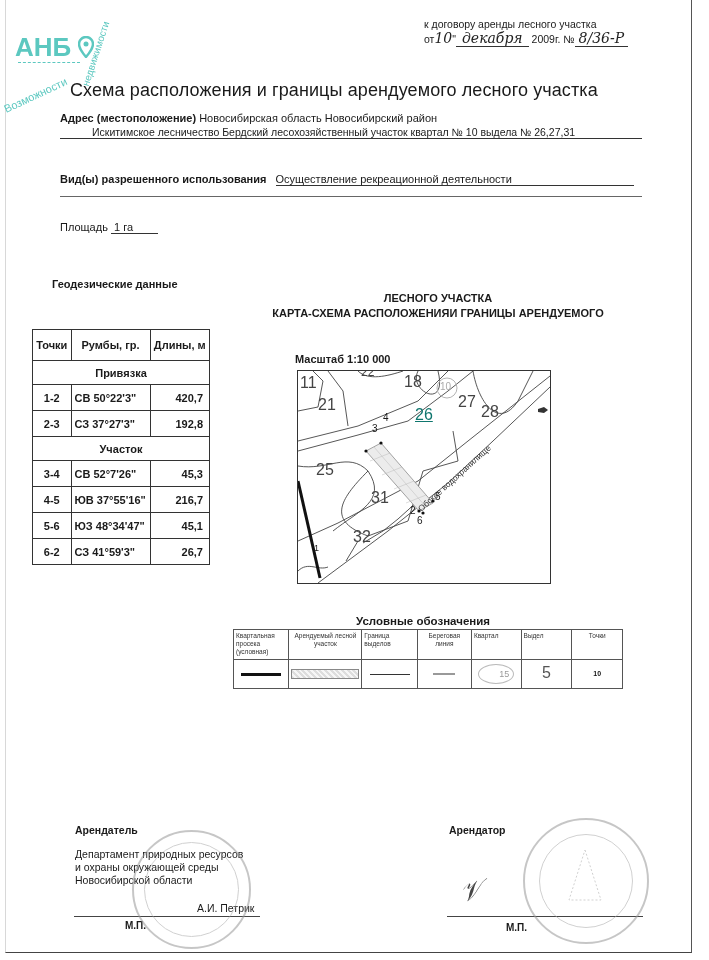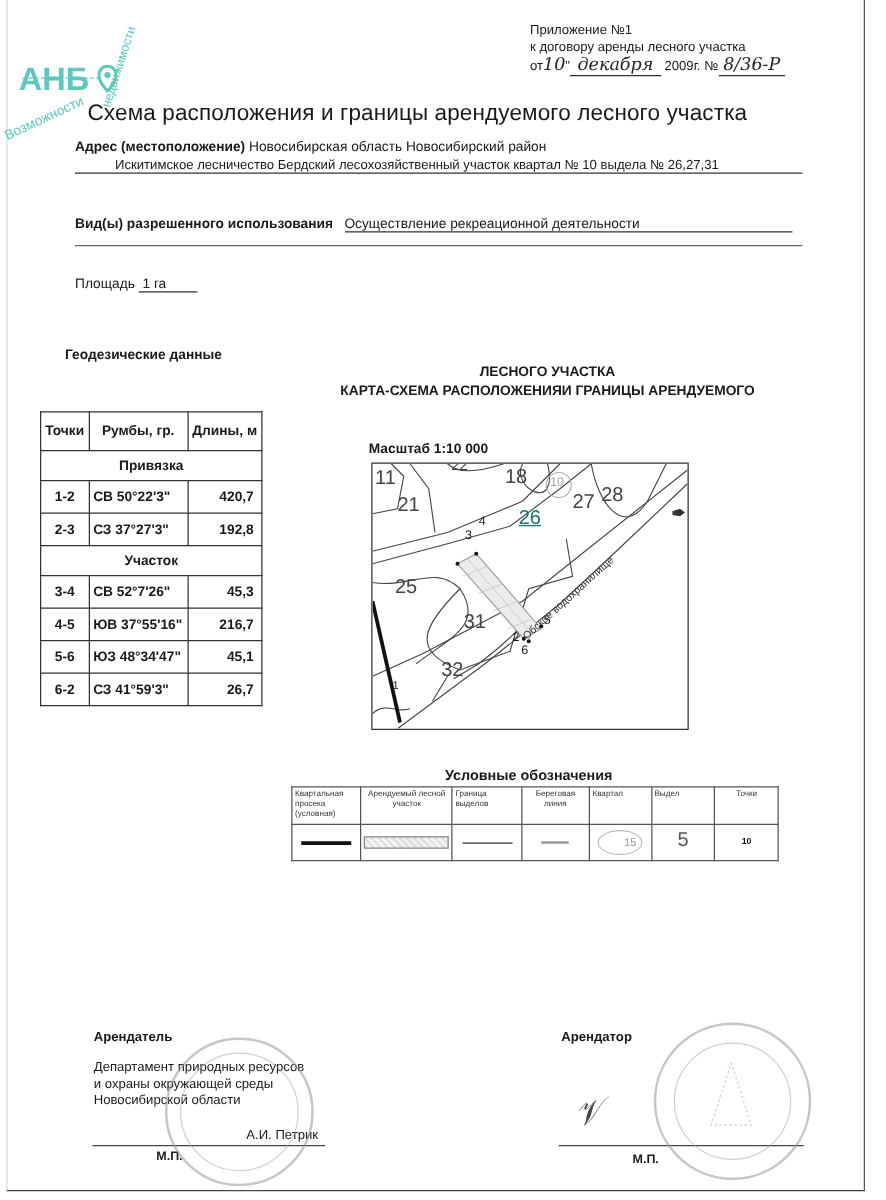--- a/index.html
+++ b/index.html
@@ -16,41 +16,40 @@
   table.geo { border-collapse:collapse; position:absolute; left:32px; top:329px; width:178px; }
   table.geo td { border:1px solid #333; font-size:11px; font-weight:bold; height:25px; padding:0 3px; text-align:center; }
   table.geo td.r { text-align:right; padding-right:6px; }
   table.geo td.l { text-align:left; }
   table.geo tr.hdr td { height:30px; line-height:12px; }
   table.geo tr.sec td { height:23px; }
   table.leg { border-collapse:collapse; position:absolute; left:233px; top:629px; width:390px; }
   table.leg td { border:1px solid #555; font-size:6.5px; line-height:8px; vertical-align:top; padding:2px; color:#333; }
   table.leg tr.sym td { height:24px; vertical-align:middle; text-align:center; }
   .map { position:absolute; left:297px; top:370px; width:252px; height:212px; border:1.5px solid #333; overflow:hidden; }
-  .logo { position:absolute; left:15px; top:32px; color:#5cc8c0; font-size:26px; font-weight:bold;margin-top:16px; }
+  .logo { position:absolute; left:15px; top:32px; color:#5cc8c0; font-size:26px; font-weight:bold; }
   .wm { color:#5cc8c0; }
 </style>
 </head>
 <body>
 
 <div class="frame"></div>
 
 <div class="logo">
   <span>АНБ</span>
   <svg width="16" height="22" viewBox="0 0 16 22" style="vertical-align:-2px">
     <path d="M8 1a7 7 0 0 1 7 7c0 5-7 13-7 13S1 13 1 8a7 7 0 0 1 7-7z" fill="none" stroke="#5cc8c0" stroke-width="2.5"></path>
     <circle cx="8" cy="8" r="2.5" fill="#5cc8c0"></circle>
   </svg>
 </div>
 <div class="abs" style="left:18px;top:62px;width:62px;border-bottom:1.5px dashed #5cc8c0;"></div>
 <div class="abs wm" style="left:2px;top:104px;font-size:11px;transform:rotate(-25deg);transform-origin:left top;">Возможности</div>
 <div class="abs wm" style="left:80px;top:84px;font-size:10px;transform:rotate(-72deg);transform-origin:left top;">недвижимости</div>
 
 <div class="abs sm" style="left:424px;top:17px;width:250px;">
-  <div>Приложение №1</div>
   <div>к договору аренды лесного участка</div>
   <div style="white-space:nowrap;">
     <span>от</span><span class="hand">10</span>"<span class="hand uline" style="padding:0 6px;">декабря</span> <span>2009г. №</span><span class="hand uline" style="padding:0 4px;">8/36-Р</span>
   </div>
 </div>
 
 <div class="abs title" style="left:70px;top:80px;">Схема расположения и границы арендуемого лесного участка</div>
 
 <div class="abs" style="left:60px;top:112px;width:582px;font-size:11px;">
   <div><span class="b">Адрес (местоположение)</span> <span>Новосибирская область Новосибирский район</span></div>
@@ -165,21 +164,21 @@
     </g>
     <path d="M240 38 l6 -2 l4 3 l-4 3 l-6 -1 z" fill="#333"></path>
   </svg>
   <div class="abs" style="left:2px;top:3px;font-size:16px;color:#444;">11</div>
   <div class="abs" style="left:63px;top:-6px;font-size:12px;color:#444;">22</div>
   <div class="abs" style="left:106px;top:2px;font-size:16px;color:#444;">18</div>
   <div class="abs" style="left:142px;top:10px;font-size:10px;color:#aaa;">10</div>
   <div class="abs" style="left:20px;top:25px;font-size:16px;color:#444;">21</div>
   <div class="abs" style="left:117px;top:35px;font-size:16px;color:#0f766e;text-decoration:underline;">26</div>
   <div class="abs" style="left:160px;top:22px;font-size:16px;color:#444;">27</div>
-  <div class="abs" style="left:183px;top:17px;font-size:16px;color:#444;">28</div>
+  <div class="abs" style="left:183px;top:32px;font-size:16px;color:#444;">28</div>
   <div class="abs" style="left:18px;top:90px;font-size:16px;color:#444;">25</div>
   <div class="abs" style="left:73px;top:118px;font-size:16px;color:#444;">31</div>
   <div class="abs" style="left:55px;top:157px;font-size:16px;color:#444;">32</div>
   <div class="abs" style="left:16px;top:172px;font-size:9px;">1</div>
   <div class="abs" style="left:112px;top:134px;font-size:10px;">2</div>
   <div class="abs" style="left:74px;top:52px;font-size:10px;">3</div>
   <div class="abs" style="left:85px;top:41px;font-size:10px;">4</div>
   <div class="abs" style="left:137px;top:120px;font-size:10px;">5</div>
   <div class="abs" style="left:119px;top:144px;font-size:10px;">6</div>
   <div class="abs" style="left:118px;top:135px;font-size:8.5px;color:#333;transform:rotate(-42deg);transform-origin:left top;white-space:nowrap;">Обское водохранилище</div>

